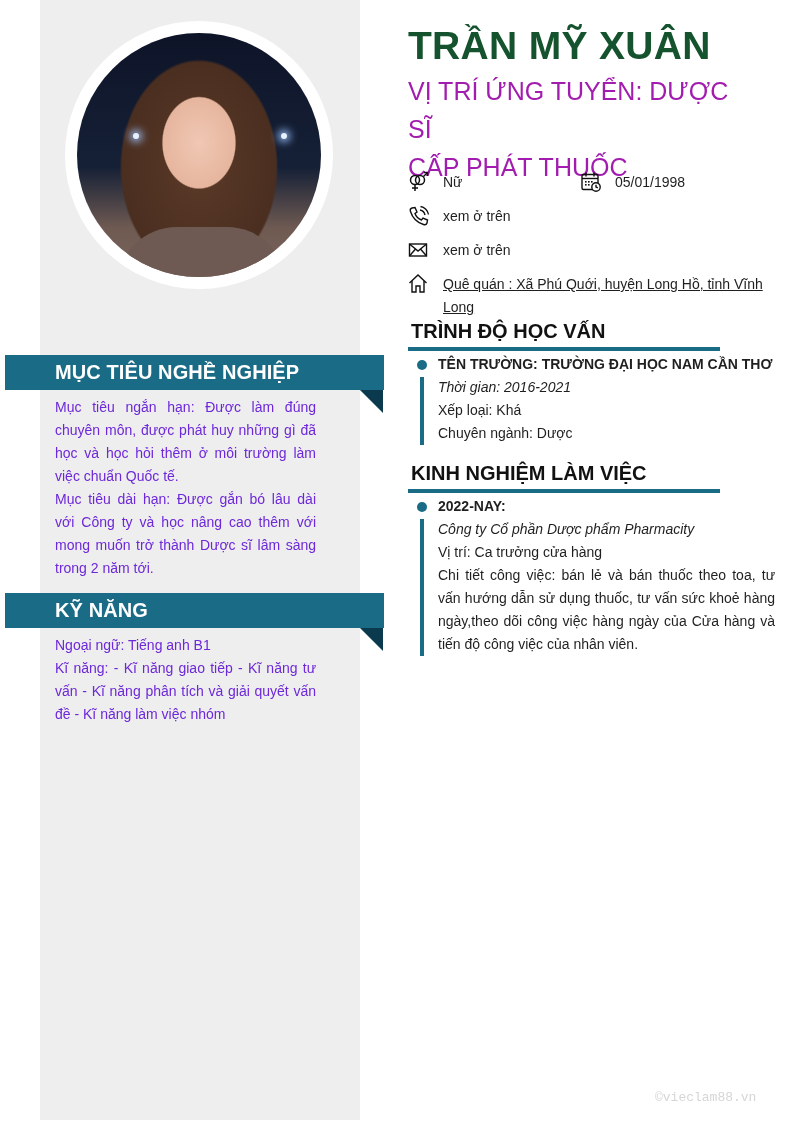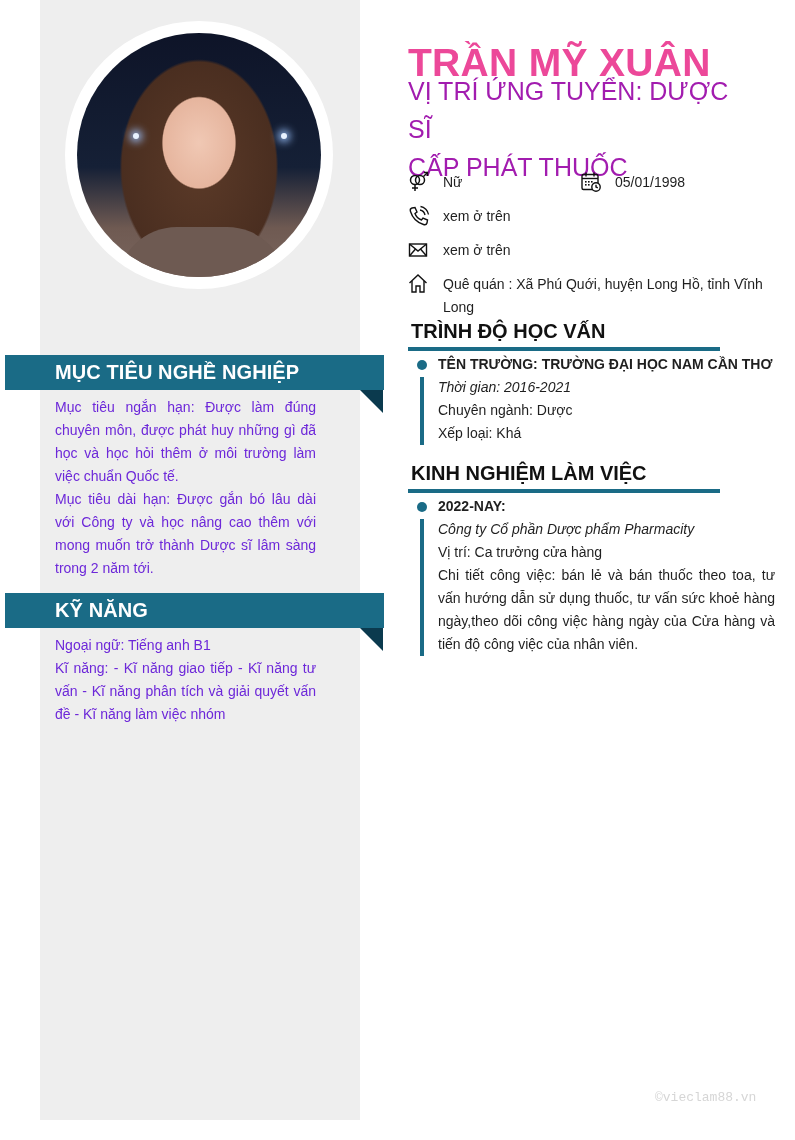--- a/index.html
+++ b/index.html
@@ -17,21 +17,21 @@
     .avatar .light1 { position: absolute; left: 56px; top: 100px; width: 6px; height: 6px; border-radius: 50%; background: #e8f2ff; box-shadow: 0 0 8px 3px #9cc4ff; }
     .avatar .light2 { position: absolute; left: 204px; top: 100px; width: 6px; height: 6px; border-radius: 50%; background: #e8f2ff; box-shadow: 0 0 8px 3px #9cc4ff; }
 
     .band { position: absolute; left: 5px; width: 379px; height: 35px; background: #1a6b86; color: #ffffff; }
     .band .band-title { position: absolute; left: 50px; top: 6px; font-size: 20px; font-weight: bold; letter-spacing: 0.1px; }
     .fold { position: absolute; left: 360px; width: 0; height: 0; border-top: 23px solid #0b3a4e; border-left: 23px solid transparent; }
 
     .side-text { position: absolute; left: 55px; width: 261px; font-size: 14px; line-height: 23px; color: #6d28d9; }
     .side-text p { text-align: justify; text-align-last: left; }
 
-    .name { position: absolute; left: 408px; top: 41px; font-size: 39px; font-weight: bold; color: #ec4899; letter-spacing: 0.3px; }
+    .name { position: absolute; left: 408px; top: 24px; font-size: 39px; font-weight: bold; color: #14532d; letter-spacing: 0.3px; }
     .position { position: absolute; left: 408px; top: 72px; width: 340px; font-size: 25px; line-height: 38px; color: #a21caf; }
 
     .info-row { position: absolute; display: flex; align-items: flex-start; font-size: 14px; color: #1f1f1f; }
     .info-row .ico { width: 22px; height: 22px; margin-right: 13px; flex: none; }
     .info-row .txt { line-height: 23px; }
 
     .sec-title { position: absolute; left: 411px; font-size: 20px; font-weight: bold; color: #111; }
     .sec-line { position: absolute; left: 408px; width: 312px; height: 4px; background: #1a6b86; }
     .dot { position: absolute; left: 417px; width: 10px; height: 10px; border-radius: 50%; background: #1a6b86; }
     .vbar { position: absolute; left: 420px; width: 4px; background: #1a6b86; }
@@ -118,40 +118,40 @@
 </div>
 <div class="info-row" style="left:408px; top:239px;">
   <svg class="ico" viewBox="0 0 22 22" fill="none" stroke="#111" stroke-width="1.4">
     <rect x="1.5" y="5" width="17" height="12"></rect>
       <polyline points="1.5,5 10,12 18.5,5"></polyline>
       <line x1="1.5" y1="17" x2="7.5" y2="10"></line>
       <line x1="18.5" y1="17" x2="12.5" y2="10"></line>
   </svg>
   <span class="txt">xem ở trên</span>
 </div>
-<div class="info-row" style="left:408px; top:273px;">
+<div class="info-row" style="left:408px; top:273px;text-decoration:underline;">
   <svg class="ico" viewBox="0 0 22 22" fill="none" stroke="#111" stroke-width="1.4">
     <polyline points="1.5,10 10,2 18.5,10"></polyline>
       <path d="M4 8 L4 19 L8 19 L8 13 L12 13 L12 19 L16 19 L16 8"></path>
   </svg>
   <span class="txt">
     <span>Quê quán : Xã Phú Quới, huyện Long Hồ, tỉnh Vĩnh</span><br>
     <span>Long</span>
   </span>
 </div>
 
 <div class="sec-title" style="top:320px;">TRÌNH ĐỘ HỌC VẤN</div>
 <div class="sec-line" style="top:347px;"></div>
 <div class="dot" style="top:360px;"></div>
 <div class="vbar" style="top:377px; height:68px;"></div>
 <div class="entry" style="top:353px;">
   <div class="head">TÊN TRƯỜNG: TRƯỜNG ĐẠI HỌC NAM CẦN THƠ</div>
   <div class="ital">Thời gian: 2016-2021</div>
+  <div>Xếp loại: Khá</div>
   <div>Chuyên ngành: Dược</div>
-  <div>Xếp loại: Khá</div>
 </div>
 
 <div class="sec-title" style="top:462px;">KINH NGHIỆM LÀM VIỆC</div>
 <div class="sec-line" style="top:489px;"></div>
 <div class="dot" style="top:502px;"></div>
 <div class="vbar" style="top:519px; height:137px;"></div>
 <div class="entry" style="top:495px;">
   <div class="head">2022-NAY:</div>
   <div class="ital">Công ty Cổ phần Dược phẩm Pharmacity</div>
   <div>Vị trí: Ca trưởng cửa hàng</div>

